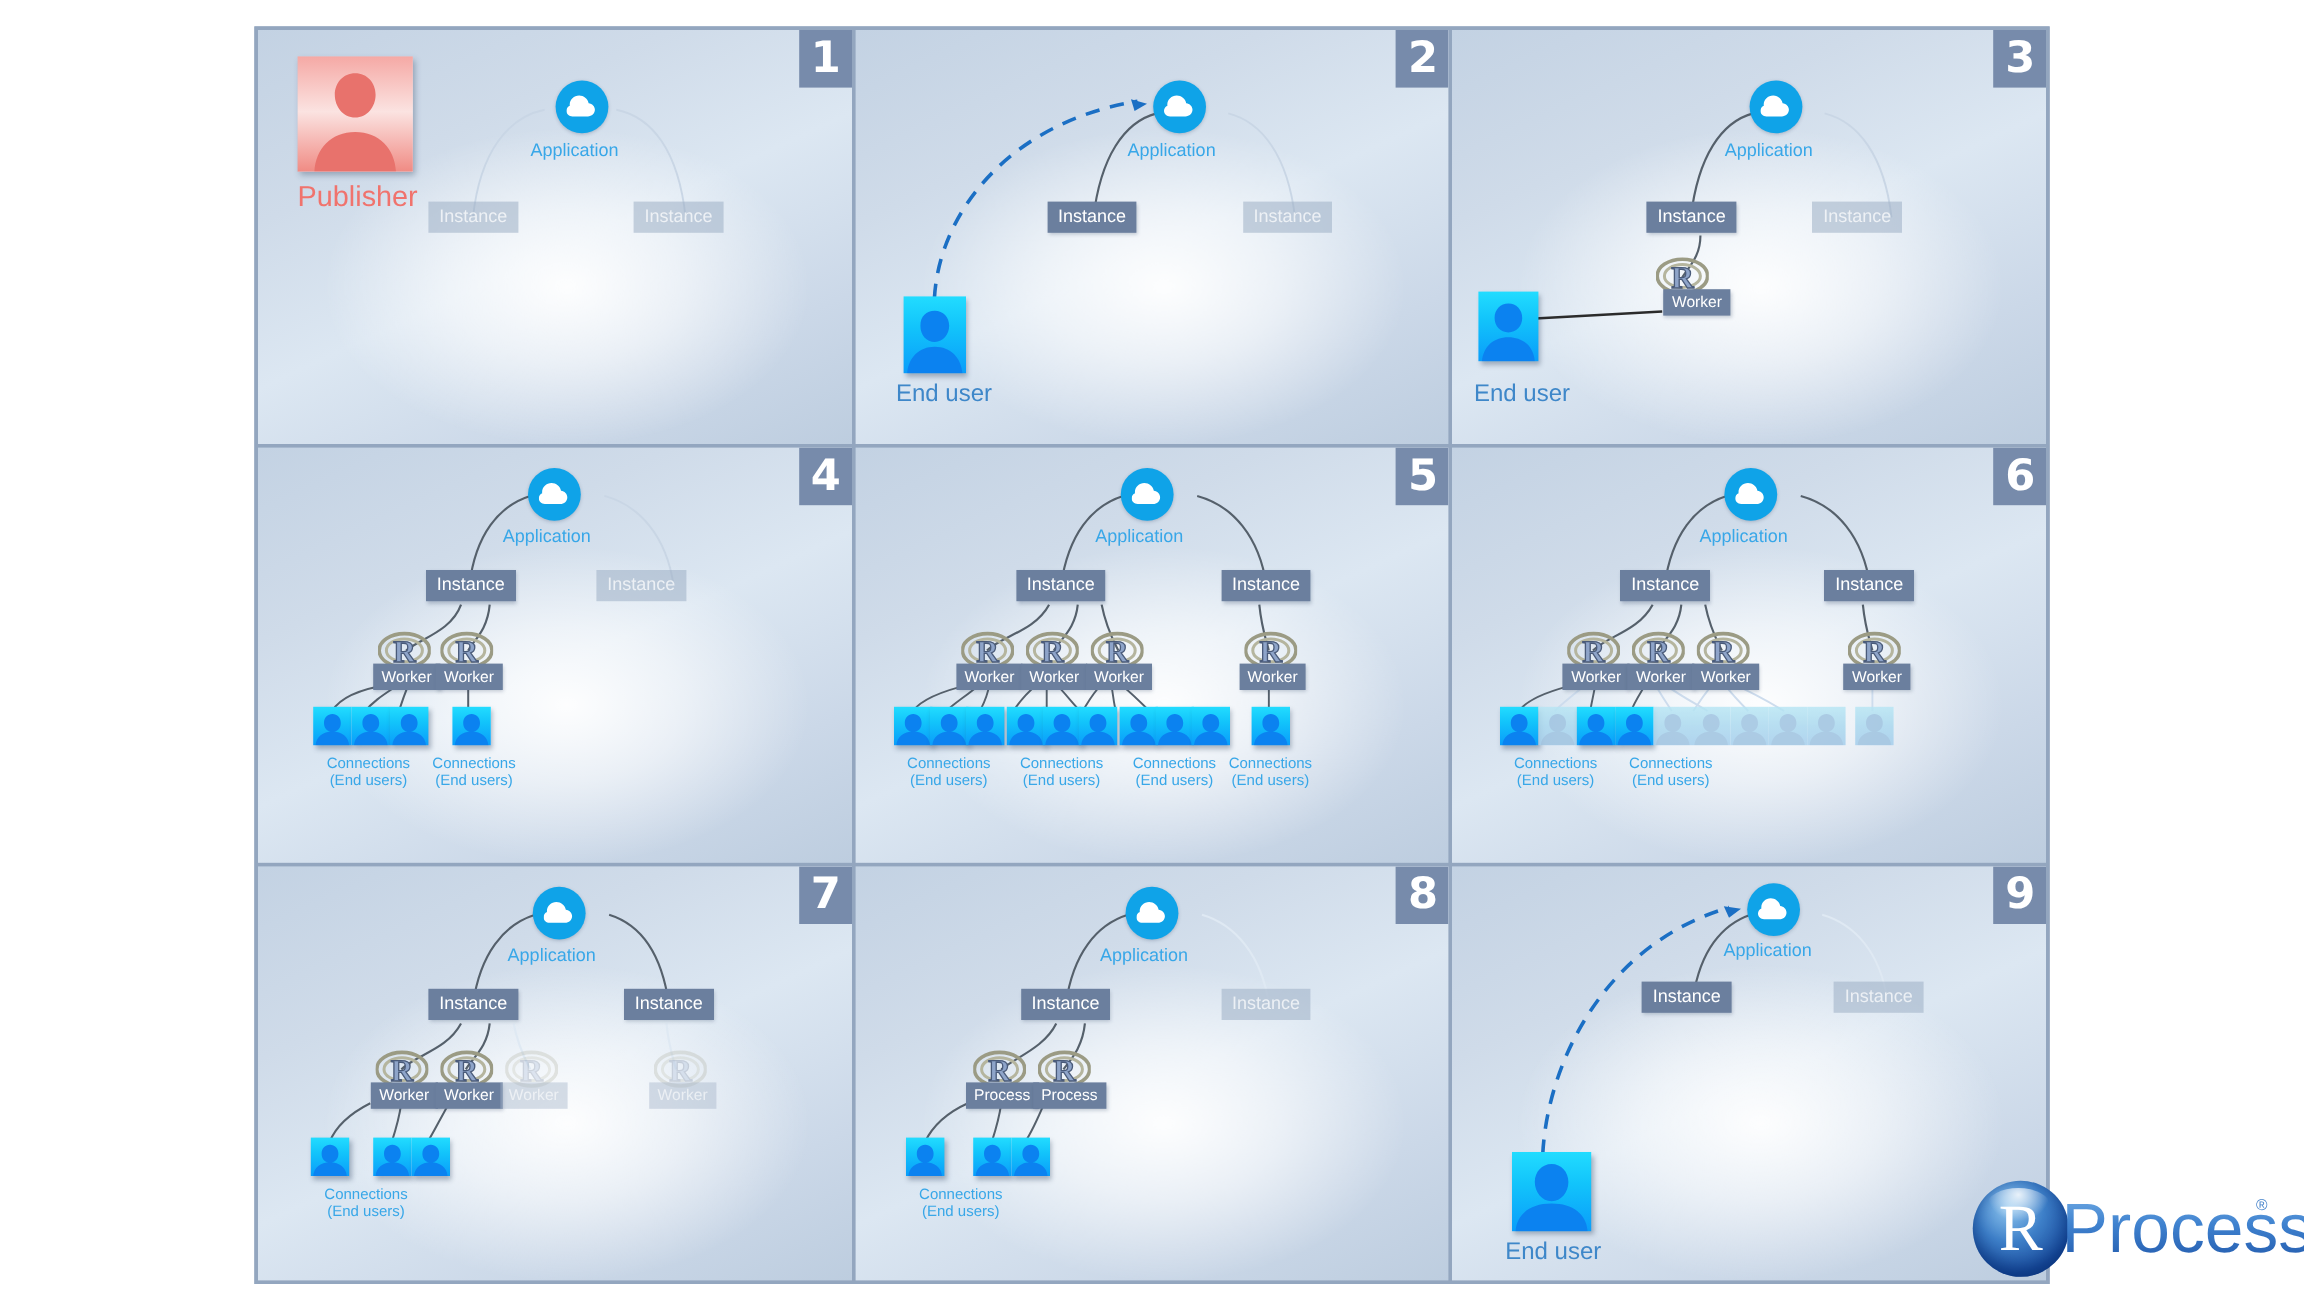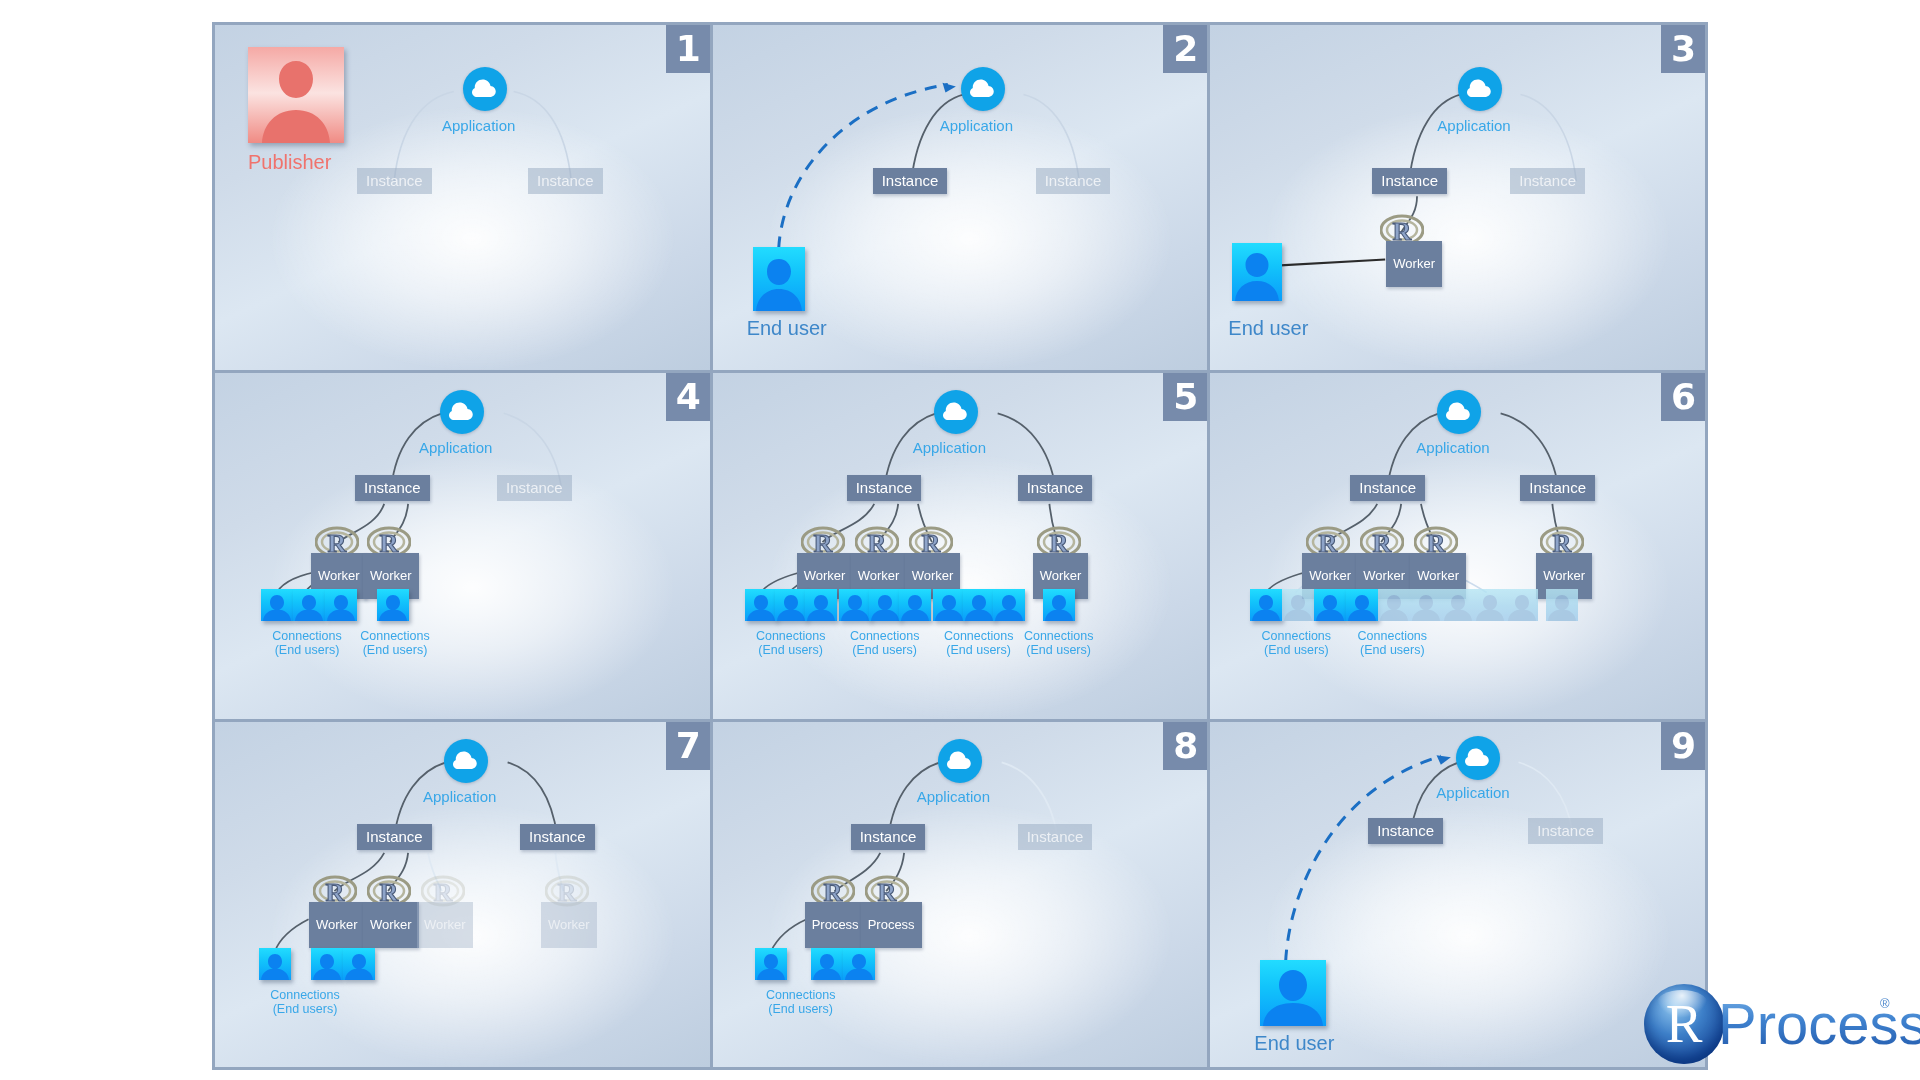--- a/index.html
+++ b/index.html
@@ -48,21 +48,21 @@
   
   .chip{
     position:absolute;height:26px;line-height:26px;padding:0 9px;
     background:#6b7f9e;color:#ffffff;font-size:15px;white-space:nowrap;
     box-shadow:1px 2px 3px rgba(40,60,90,.25);
   }
   .chip.dim{background:rgba(156,174,196,.55);color:rgba(255,255,255,.72);box-shadow:none;}
 
   
   .wchip{
-    position:absolute;height:22px;line-height:22px;padding:12px 7px;
+    position:absolute;height:22px;line-height:22px;padding:0 7px;
     background:#6b7f9e;color:#ffffff;font-size:13px;white-space:nowrap;
     box-shadow:1px 2px 3px rgba(40,60,90,.25);
   }
   .wchip.dim{background:rgba(166,182,202,.45);color:rgba(255,255,255,.6);box-shadow:none;}
 
   
   .rlogo{position:absolute;width:44px;height:34px;}
   .rlogo.dim{opacity:.22;}
 
   
@@ -78,21 +78,21 @@
   }
   .user.dim svg path{fill:#9cc2e0;}
 
   
   .publisher{
     position:absolute;width:96px;height:96px;
     background:linear-gradient(180deg,#f5a9a5 0%, #fbe3e1 48%, #f08b84 100%);
     box-shadow:2px 3px 5px rgba(40,60,90,.35);
   }
   .publisher svg{position:absolute;left:0;top:0;width:100%;height:100%;}
-  .pub-label{position:absolute;color:#f0736d;font-size:20px;white-space:nowrap;}
+  .pub-label{position:absolute;color:#f0736d;font-size:24px;white-space:nowrap;}
 
   .euser-label{position:absolute;color:#3e87c9;font-size:20px;white-space:nowrap;}
   .conn-label{
     position:absolute;color:#38a7e8;font-size:12.5px;text-align:center;
     white-space:nowrap;line-height:14px;
   }
 
   
   #rstudio-logo{position:absolute;left:1644px;top:982px;width:262px;height:86px;}
   #rstudio-logo .ball{

